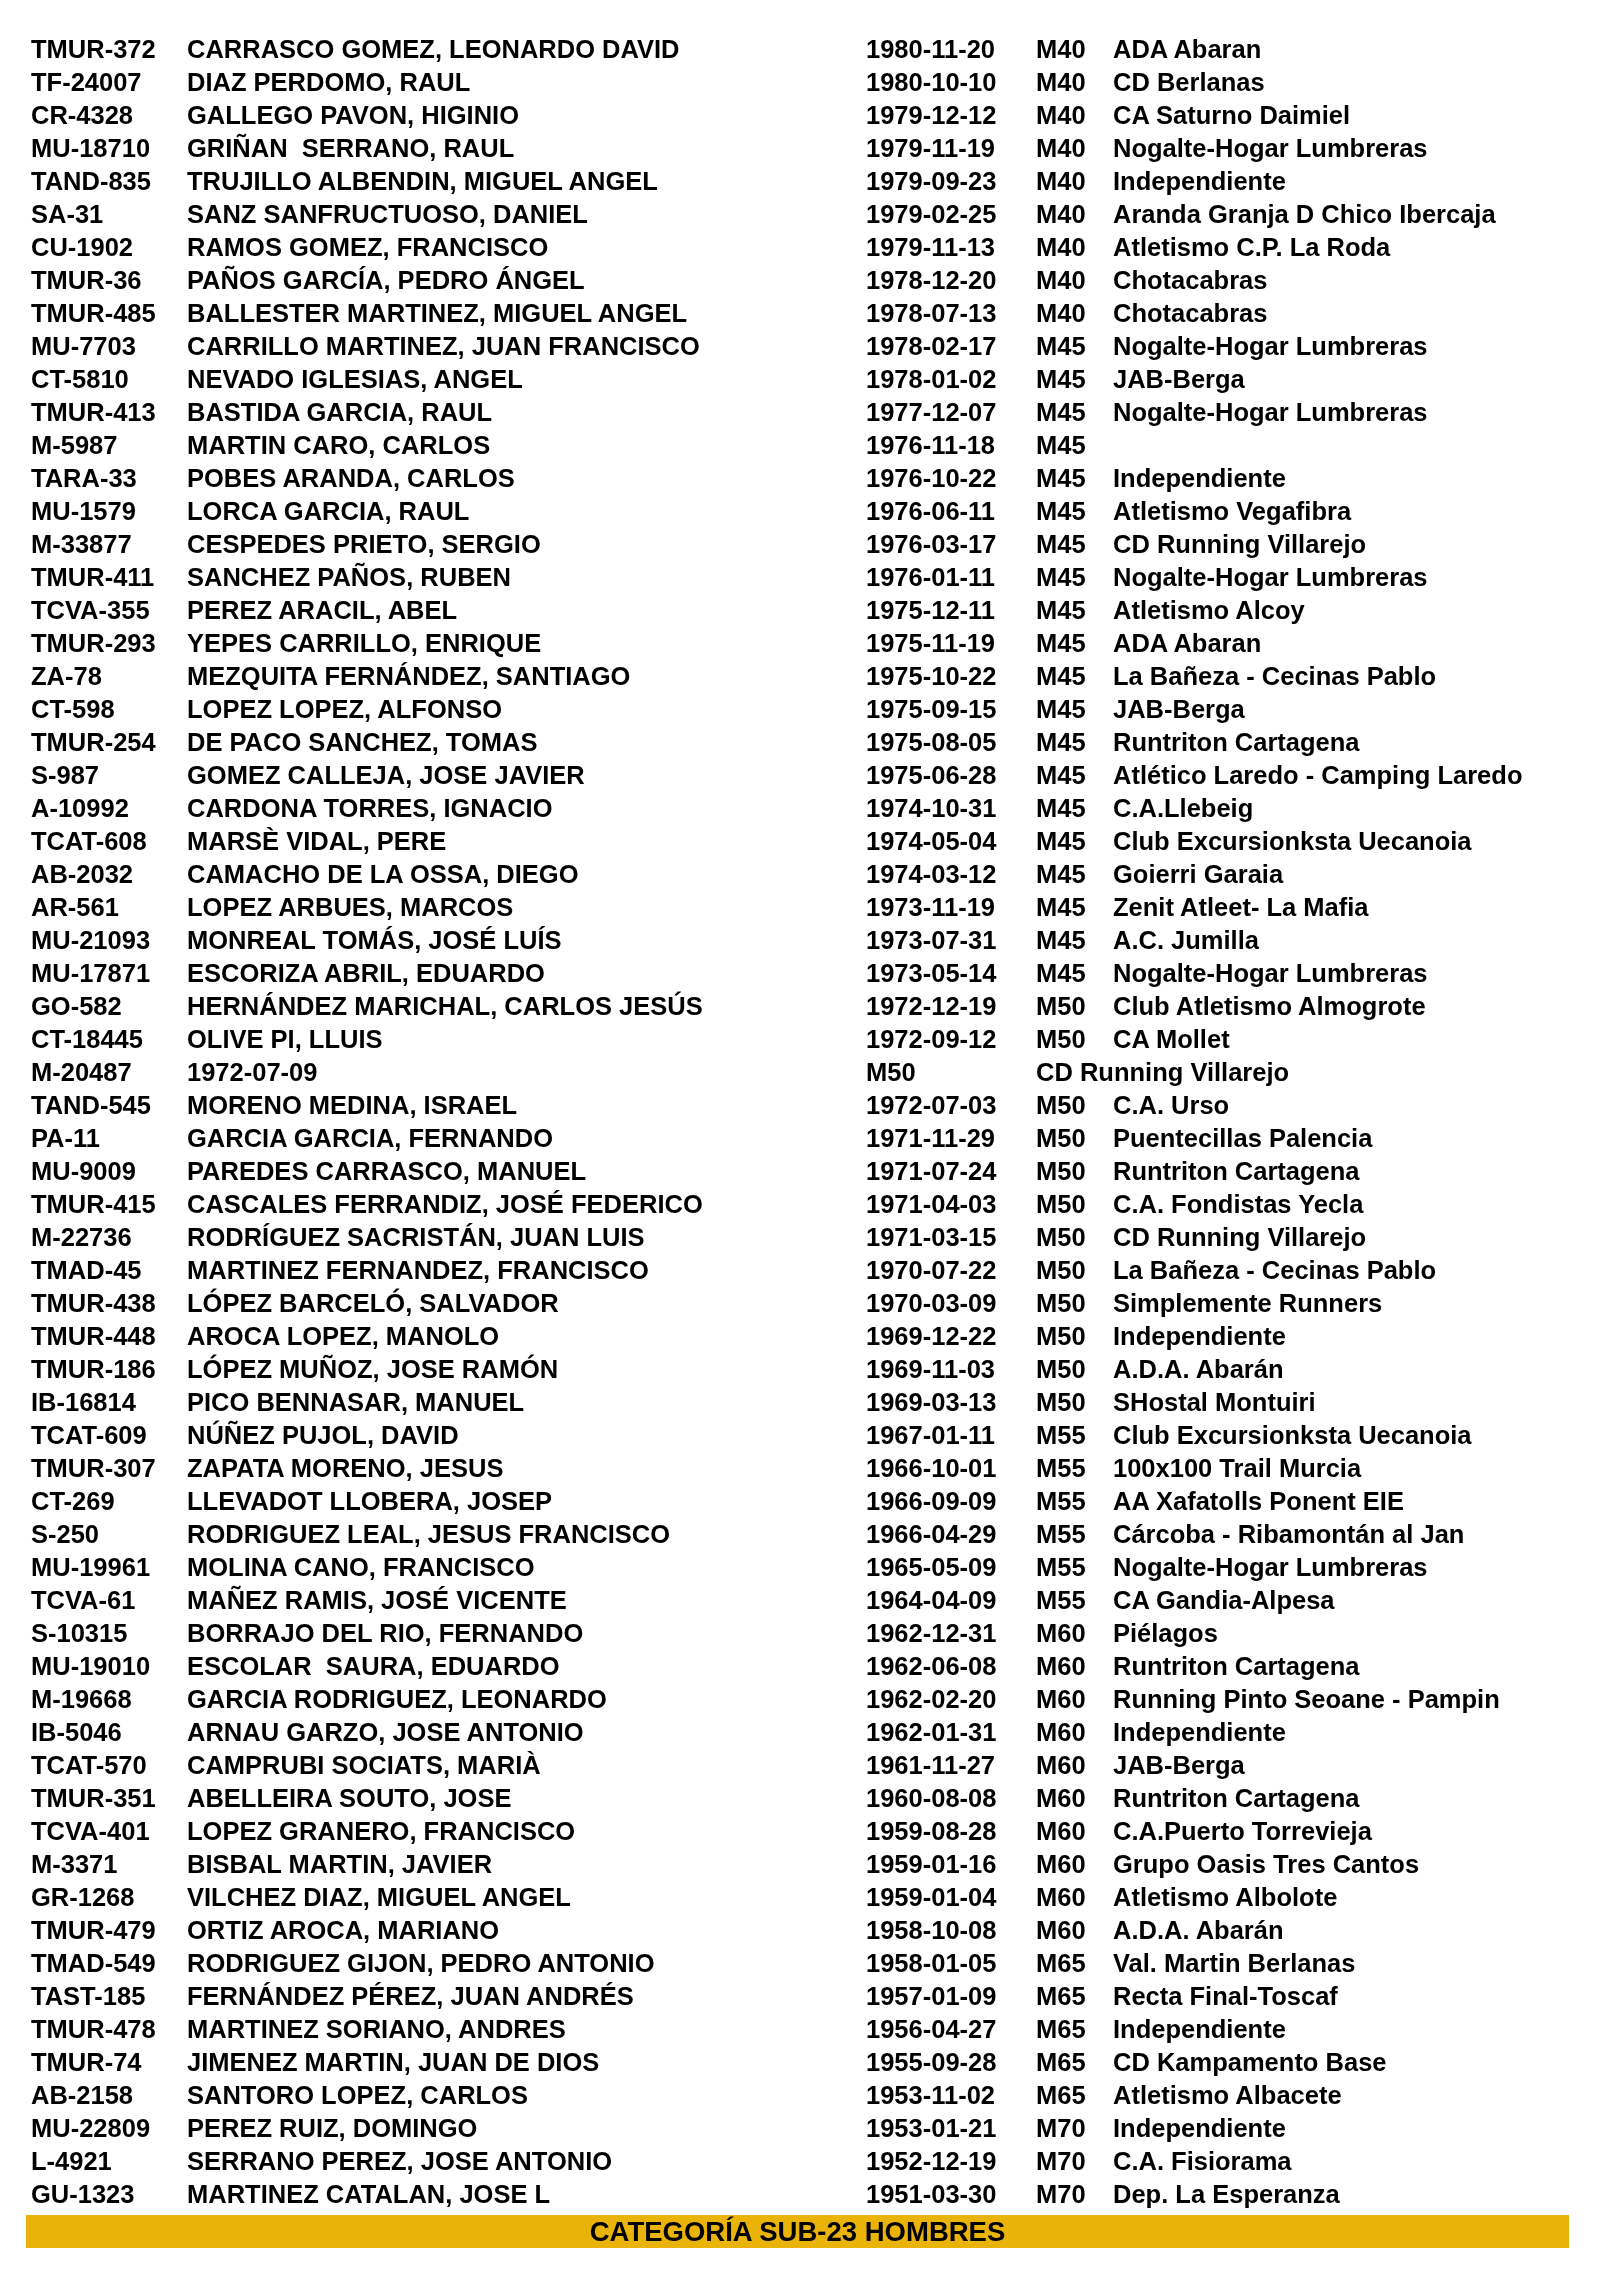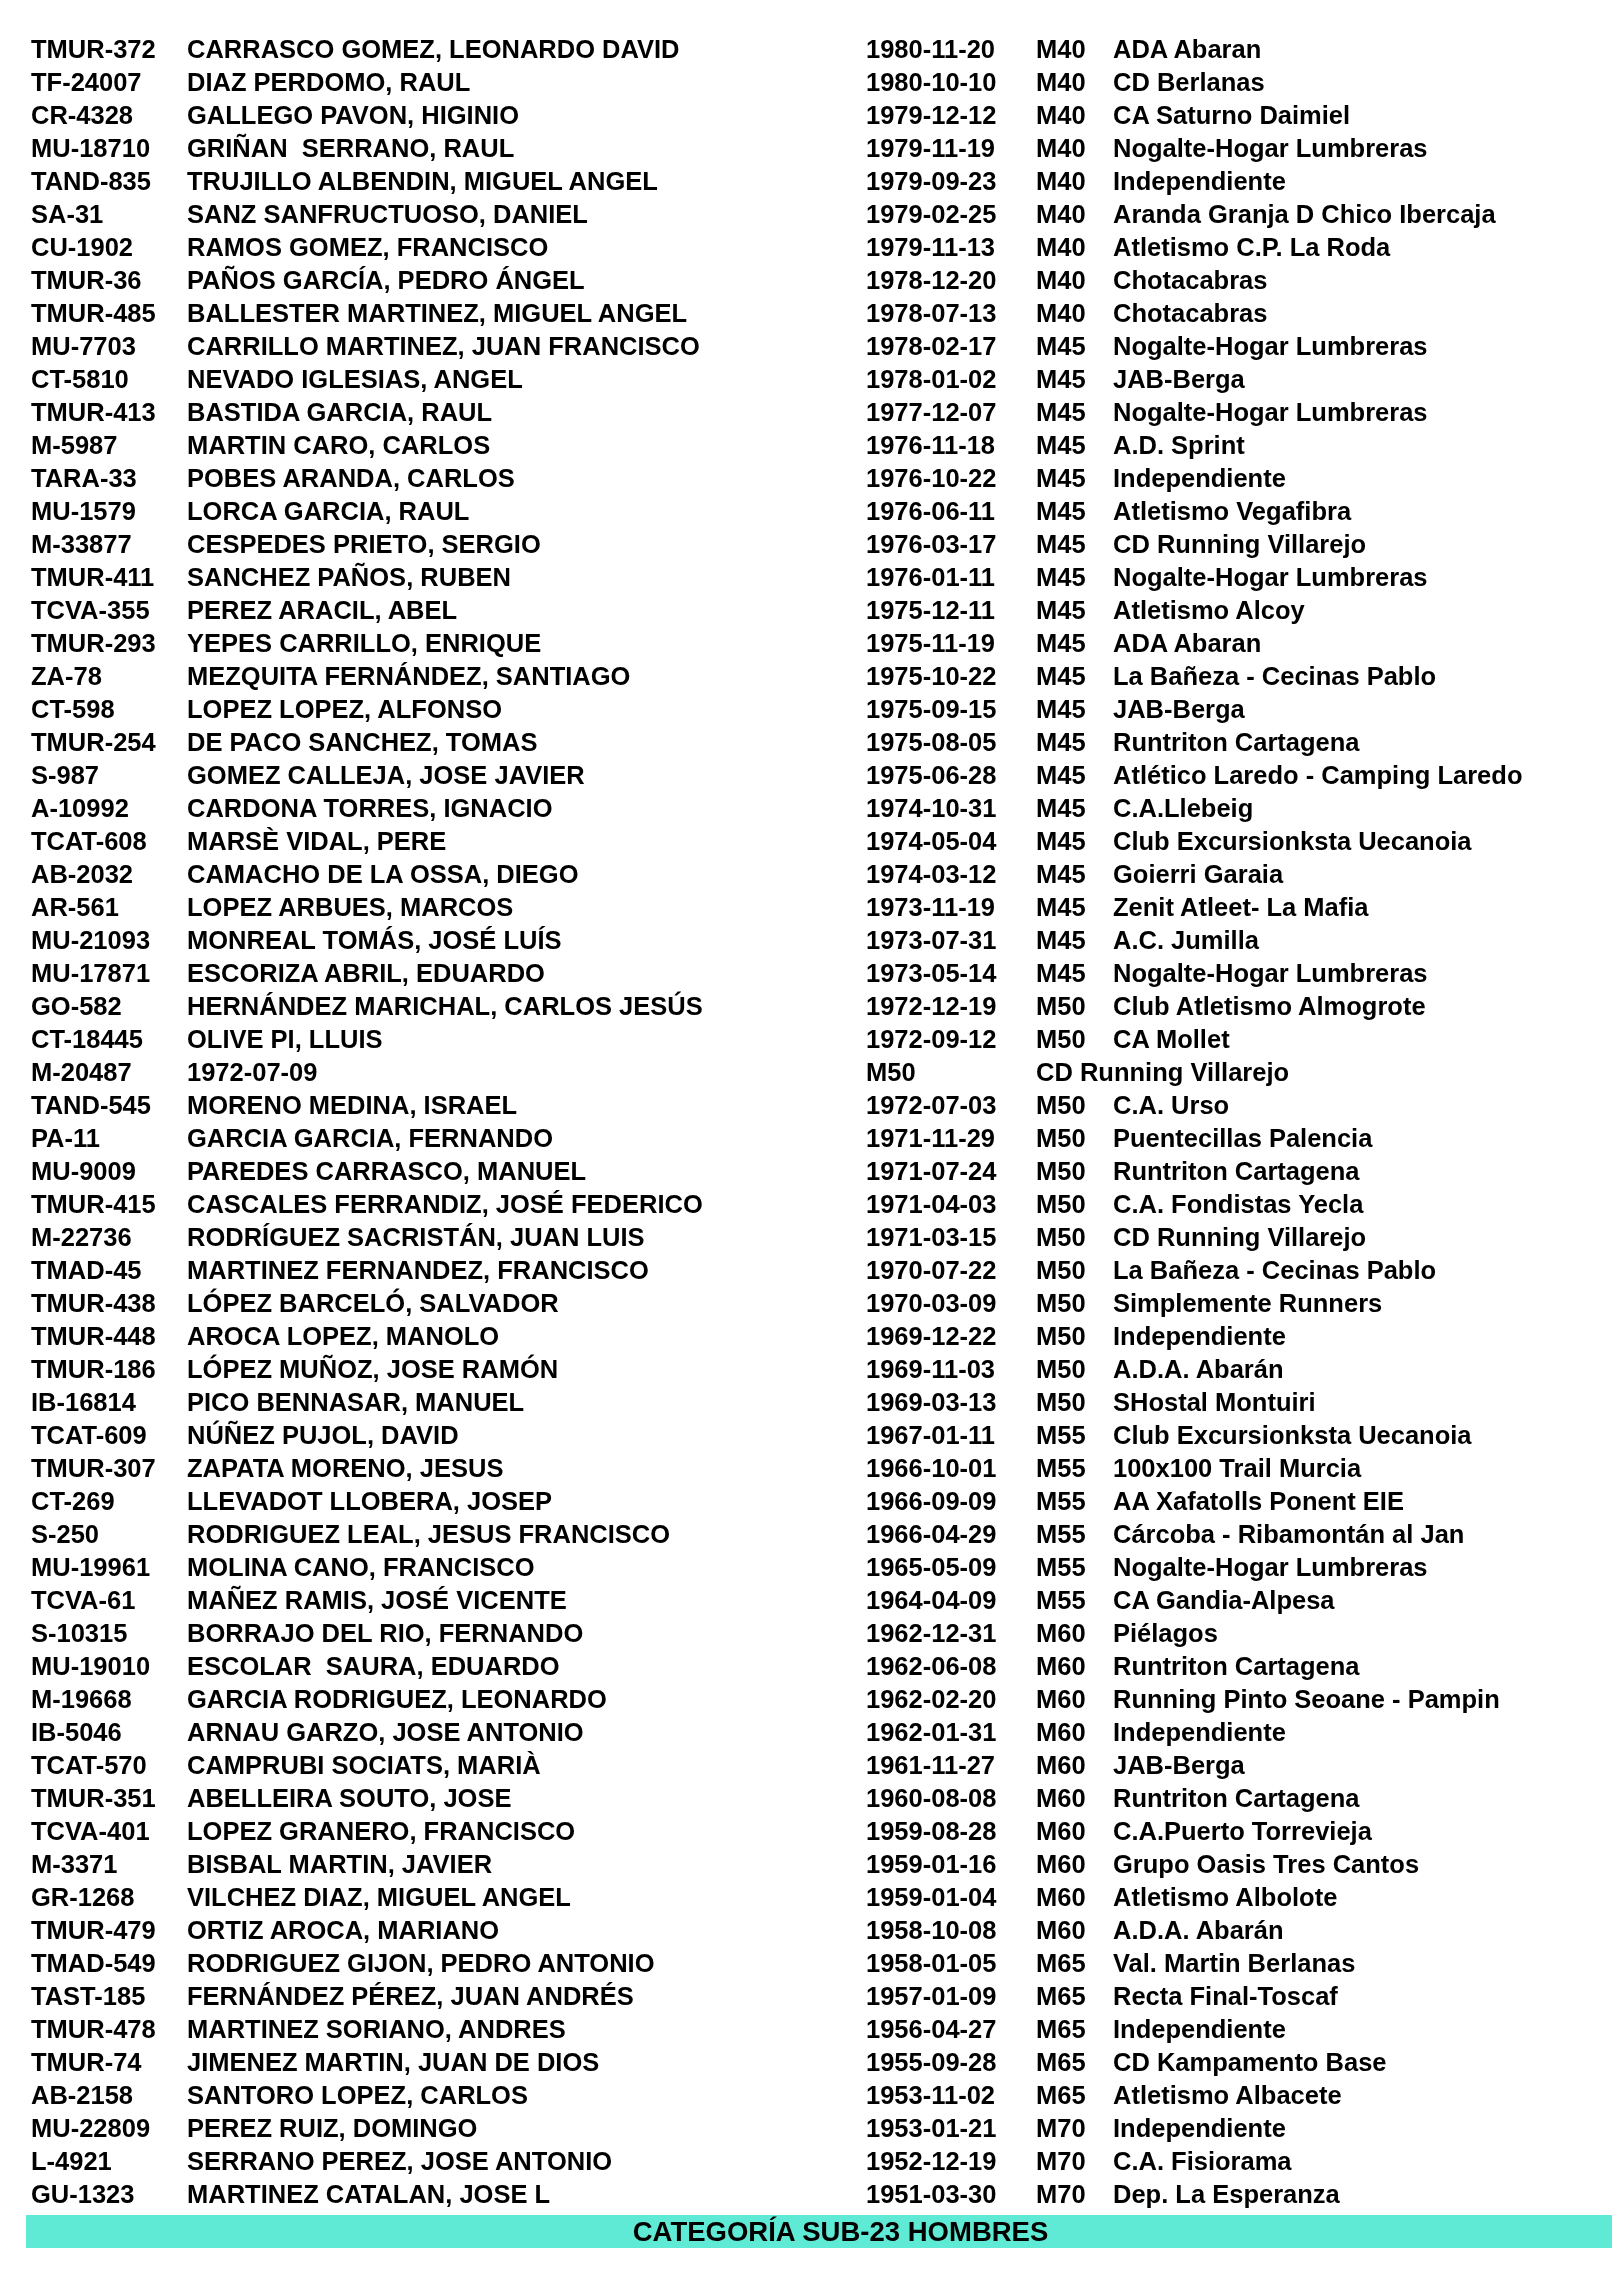--- a/index.html
+++ b/index.html
@@ -123,21 +123,20 @@
       <span class="cell c1">BASTIDA GARCIA, RAUL</span>
       <span class="cell c2">1977-12-07</span>
       <span class="cell c3">M45</span>
       <span class="cell c4">Nogalte-Hogar Lumbreras</span>
     </div>
     <div class="row">
       <span class="cell c0">M-5987</span>
       <span class="cell c1">MARTIN CARO, CARLOS</span>
       <span class="cell c2">1976-11-18</span>
       <span class="cell c3">M45</span>
-      <span class="cell c4">A.D. Sprint</span>
     </div>
     <div class="row">
       <span class="cell c0">TARA-33</span>
       <span class="cell c1">POBES ARANDA, CARLOS</span>
       <span class="cell c2">1976-10-22</span>
       <span class="cell c3">M45</span>
       <span class="cell c4">Independiente</span>
     </div>
     <div class="row">
       <span class="cell c0">MU-1579</span>
@@ -497,16 +496,16 @@
     </div>
     <div class="row">
       <span class="cell c0">GU-1323</span>
       <span class="cell c1">MARTINEZ CATALAN, JOSE L</span>
       <span class="cell c2">1951-03-30</span>
       <span class="cell c3">M70</span>
       <span class="cell c4">Dep. La Esperanza</span>
     </div>
   </div>
 
-<div class="banner" id="footer-banner" style="background: #5eead4; color: rgb(0, 0, 0); padding-left: 43px;">
+<div class="banner" id="footer-banner" style="background: #eab308; color: rgb(0, 0, 0);">
   <span>CATEGORÍA SUB-23 HOMBRES</span>
 </div>
 
 
 </body></html>

